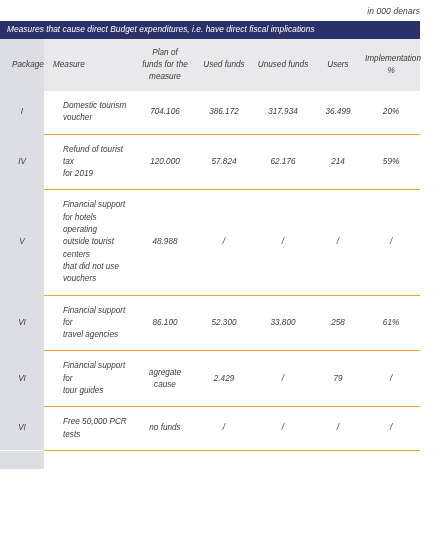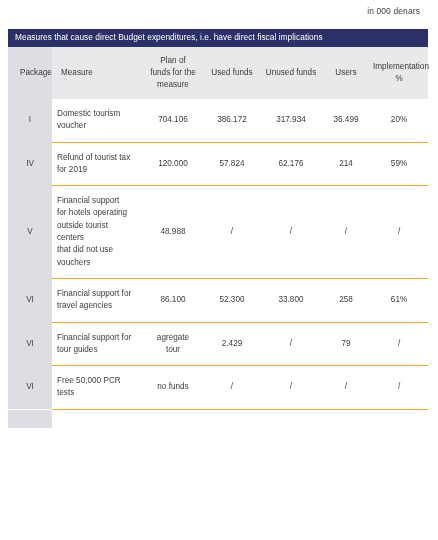--- a/index.html
+++ b/index.html
@@ -13,33 +13,34 @@
     font-family: "Liberation Sans", sans-serif;
     color: #3a3a3a;
     overflow: hidden;
   }
 
   .page {
     position: relative;
     width: 438px;
     height: 540px;
     box-sizing: border-box;
+    font-style: italic;
   }
 
   .units-caption {
     text-align: right;
     font-size: 8.5px;
     color: #3c3c3c;
     padding: 6px 18px 5px 0;
     letter-spacing: 0.1px;
   }
 
   .table-wrap {
     width: 420px;
-    margin: 8px;
+    margin: 0;
   }
 
   table.fiscal-table {
     width: 420px;
     border-collapse: collapse;
     table-layout: fixed;
   }
 
   
   .band-cell {
@@ -89,21 +90,21 @@
     background: #ffffff;
   }
   tbody td.pkg {
     background: #dddde4;
     border-bottom: none;
     font-size: 8.2px;
     color: #3c3c3c;
   }
   tbody td.measure {
     text-align: left;
-    padding-left: 5px;
+    padding-left: 19px;
     padding-right: 6px;
   }
   tbody tr:last-child td.pkg {
     border-bottom: none;
   }
 
   .measure-line { display: block; }
   .val-line { display: block; }
 
   
@@ -222,21 +223,21 @@
         </tr>
 
         <tr>
           <td class="pkg">VI</td>
           <td class="measure">
             <span class="measure-line">Financial support for</span>
             <span class="measure-line">tour guides</span>
           </td>
           <td>
             <span class="val-line">agregate</span>
-            <span class="val-line">tour</span>
+            <span class="val-line">cause</span>
           </td>
           <td>2.429</td>
           <td>/</td>
           <td>79</td>
           <td>/</td>
         </tr>
 
         <tr>
           <td class="pkg">VI</td>
           <td class="measure">

